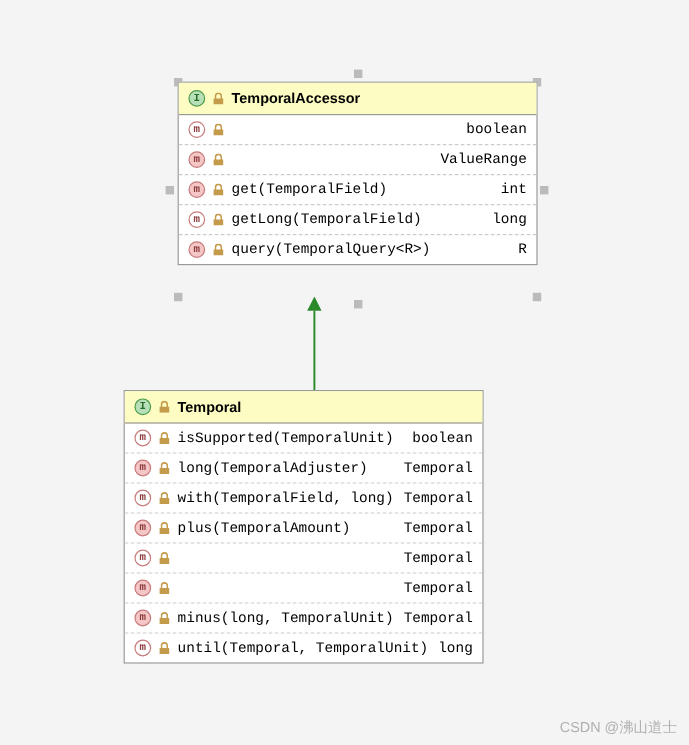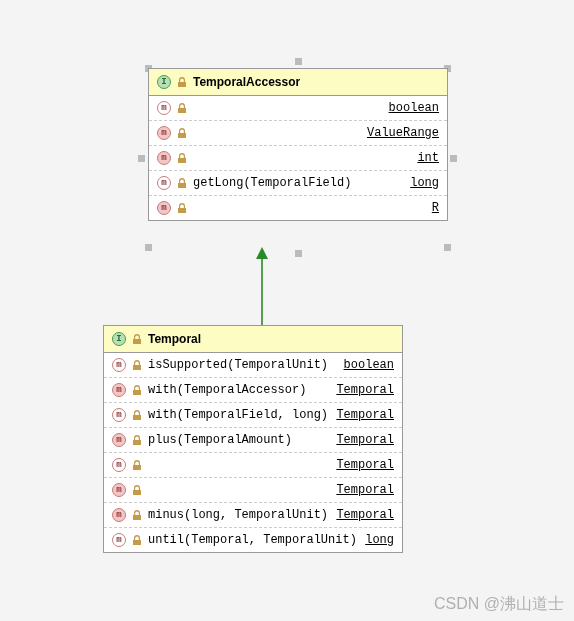--- a/index.html
+++ b/index.html
@@ -31,21 +31,21 @@
   }
   .member-row {
     padding: 5px 8px;
     display: flex;
     align-items: center;
     gap: 6px;
     border-bottom: 1px dashed #ccc;
   }
   .member-row:last-child { border-bottom: none; }
   .sig { flex: 1; white-space: nowrap; }
-  .ret { margin-left: auto; white-space: nowrap; text-decoration: underline; }
+  .ret { margin-left: auto; white-space: nowrap; }
   .icon {
     width: 14px; height: 14px;
     border-radius: 50%;
     display: inline-flex;
     align-items: center;
     justify-content: center;
     font-size: 9px;
     font-weight: bold;
     flex-shrink: 0;
   }
@@ -73,21 +73,21 @@
     width: 7px; height: 7px;
     background: #bbb;
     position: absolute;
   }
 
   .arrow { position: absolute; }
 
   .watermark {
     position: absolute;
     right: 10px; bottom: 6px;
-    font-size: 16px;
+    font-size: 12px;
     color: rgba(120,120,120,0.55);
     font-family: sans-serif;
   }
 </style>
 </head>
 <body>
 
 <div class="handle" style="left:145px; top:65px;"></div>
 <div class="handle" style="left:295px; top:58px;"></div>
 <div class="handle" style="left:444px; top:65px;"></div>
@@ -126,39 +126,41 @@
         </span>
       <span class="ret">ValueRange</span>
     </div>
     <div class="member-row">
       <span class="icon icon-method">m</span>
       <span class="lock-icon">
           <svg viewBox="0 0 10 10">
             <path d="M2 5 V3 a3 3 0 0 1 6 0 V5 H9 V10 H1 V5 Z M3.2 5 H6.8 V3.2 a1.8 1.8 0 0 0 -3.6 0 Z" fill="#c49a4b"></path>
           </svg>
         </span>
+      <span class="sig">get(TemporalField)</span>
       <span class="ret">int</span>
     </div>
     <div class="member-row">
       <span class="icon icon-method default">m</span>
       <span class="lock-icon">
           <svg viewBox="0 0 10 10">
             <path d="M2 5 V3 a3 3 0 0 1 6 0 V5 H9 V10 H1 V5 Z M3.2 5 H6.8 V3.2 a1.8 1.8 0 0 0 -3.6 0 Z" fill="#c49a4b"></path>
           </svg>
         </span>
       <span class="sig">getLong(TemporalField)</span>
       <span class="ret">long</span>
     </div>
     <div class="member-row">
       <span class="icon icon-method">m</span>
       <span class="lock-icon">
           <svg viewBox="0 0 10 10">
             <path d="M2 5 V3 a3 3 0 0 1 6 0 V5 H9 V10 H1 V5 Z M3.2 5 H6.8 V3.2 a1.8 1.8 0 0 0 -3.6 0 Z" fill="#c49a4b"></path>
           </svg>
         </span>
+      <span class="sig">query(TemporalQuery&lt;R&gt;)</span>
       <span class="ret">R</span>
     </div>
   </div>
 </div>
 
 <svg class="arrow" style="left:252px; top:247px; width:20px; height:80px;">
   <line x1="10" y1="78" x2="10" y2="12" stroke="#2a8a2a" stroke-width="1.6"></line>
   <polygon points="10,0 4,12 16,12" fill="#2a8a2a"></polygon>
 </svg>
 
@@ -183,21 +185,21 @@
       <span class="sig">isSupported(TemporalUnit)</span>
       <span class="ret">boolean</span>
     </div>
     <div class="member-row">
       <span class="icon icon-method">m</span>
       <span class="lock-icon">
           <svg viewBox="0 0 10 10">
             <path d="M2 5 V3 a3 3 0 0 1 6 0 V5 H9 V10 H1 V5 Z M3.2 5 H6.8 V3.2 a1.8 1.8 0 0 0 -3.6 0 Z" fill="#c49a4b"></path>
           </svg>
         </span>
-      <span class="sig">with(TemporalAccessor)</span>
+      <span class="sig">long(TemporalAdjuster)</span>
       <span class="ret">Temporal</span>
     </div>
     <div class="member-row">
       <span class="icon icon-method default">m</span>
       <span class="lock-icon">
           <svg viewBox="0 0 10 10">
             <path d="M2 5 V3 a3 3 0 0 1 6 0 V5 H9 V10 H1 V5 Z M3.2 5 H6.8 V3.2 a1.8 1.8 0 0 0 -3.6 0 Z" fill="#c49a4b"></path>
           </svg>
         </span>
       <span class="sig">with(TemporalField, long)</span>

